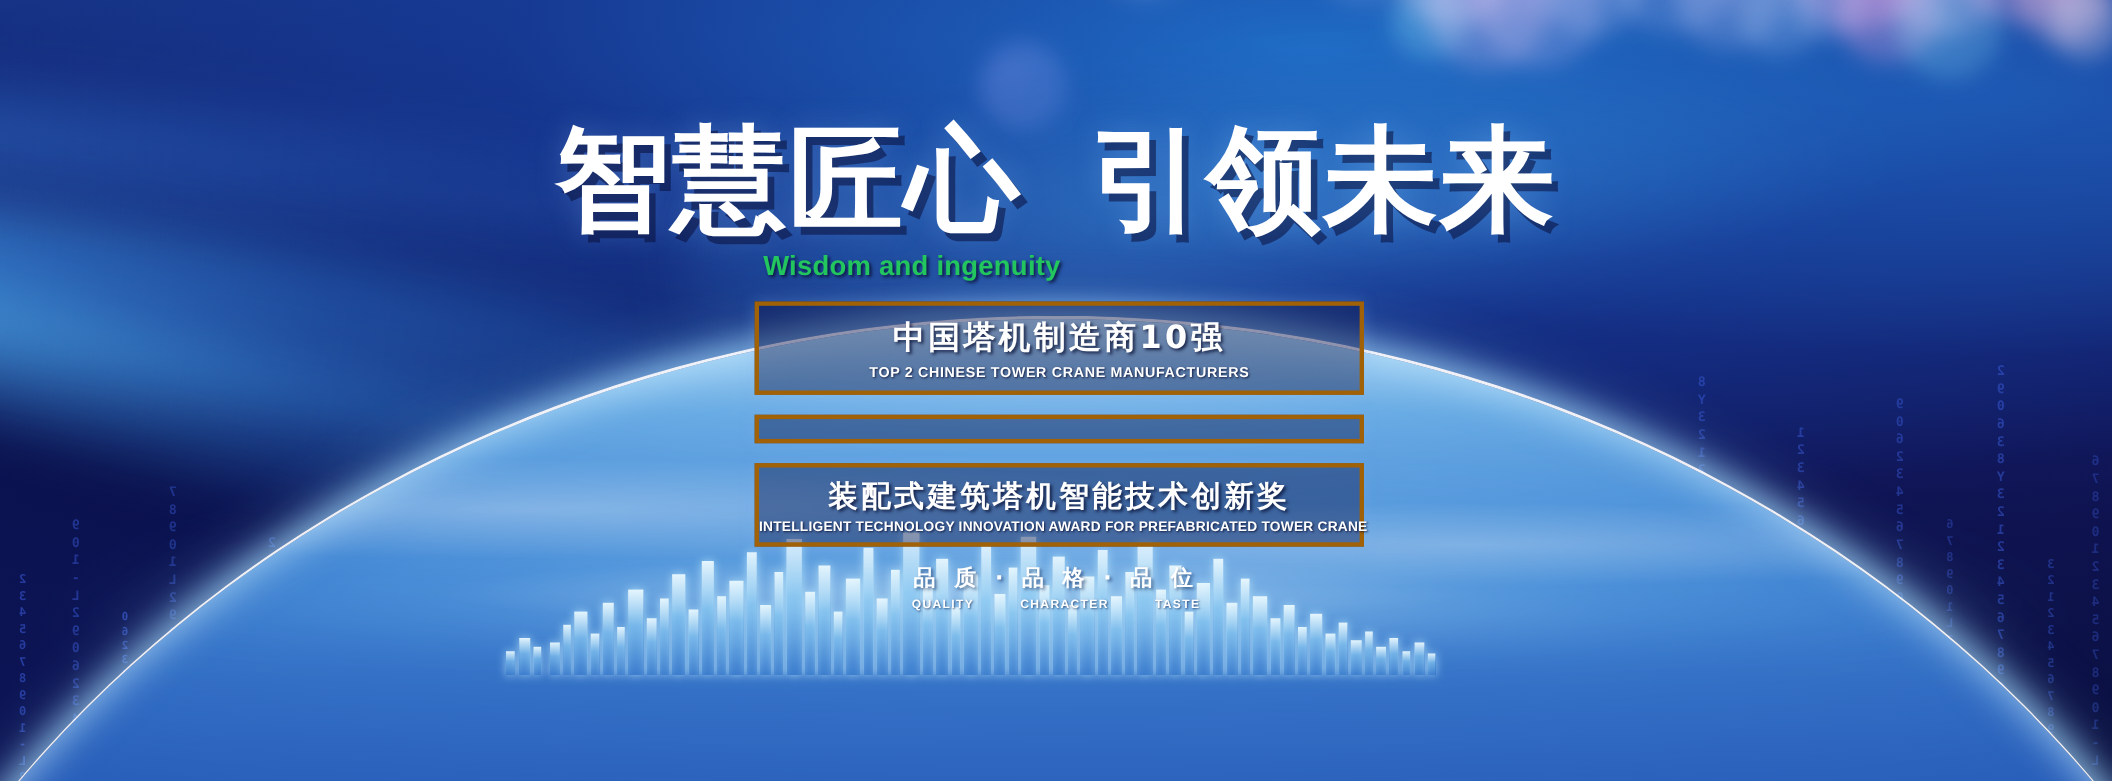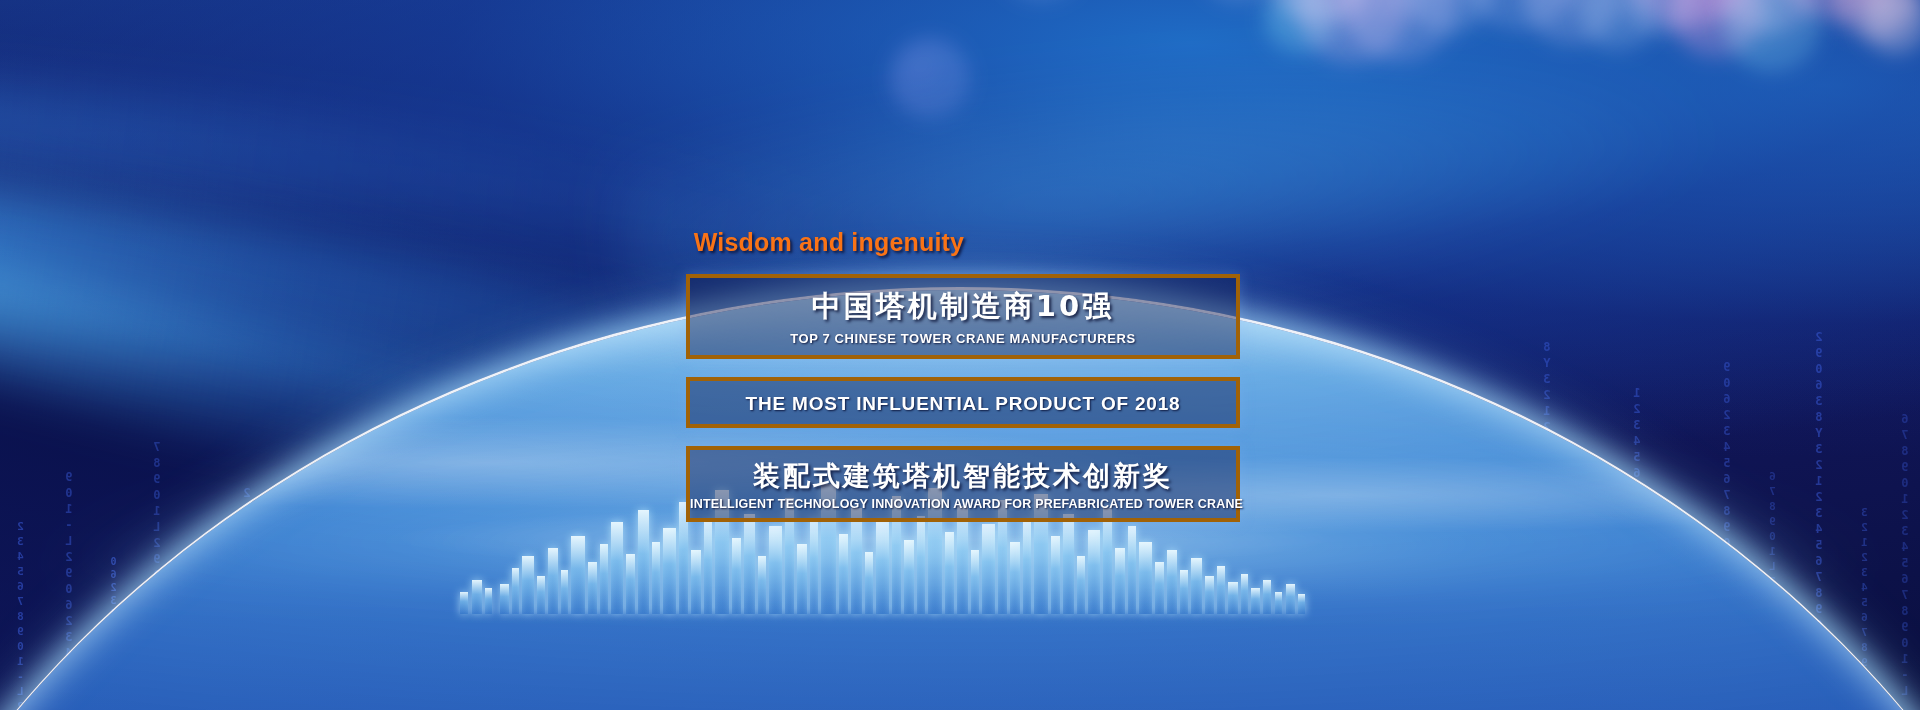--- a/index.html
+++ b/index.html
@@ -135,21 +135,21 @@
   
   .sub-row{
     position:absolute;top:228px;left:0;width:100%;
     display:flex;justify-content:center;align-items:baseline;
     white-space:nowrap;
   }
   .sub-en{
     font-family:"Liberation Sans","DejaVu Sans",sans-serif;
     font-weight:700;
     font-size:25px;
-    color:#f97316;
+    color:#22c55e;
     letter-spacing:.2px;
     text-shadow:2px 2px 3px rgba(8,14,52,.85);
   }
   .sub-left{margin-right:262px;}
 
   
   .awards{position:absolute;top:274px;left:686px;width:554px;}
   .award{
     border:4px solid #a16207;
     background:rgba(9,16,70,.42);
@@ -337,34 +337,44 @@
       <div class="bldg" style="left: 460px; width: 8px; height: 22px;"></div>
       <div class="bldg" style="left: 472px; width: 10px; height: 34px;"></div>
       <div class="bldg" style="left: 485px; width: 7px; height: 26px;"></div>
       <div class="bldg" style="left: 1275px; width: 7px; height: 22px;"></div>
       <div class="bldg" style="left: 1286px; width: 9px; height: 30px;"></div>
       <div class="bldg" style="left: 1298px; width: 7px; height: 20px;"></div>
     </div>
 
   <div class="content">
 
+    <div class="headline">
+      <span>智慧匠心</span><span class="gap"></span><span>引领未来</span>
+    </div>
 
     <div class="sub-row">
       <span class="sub-en sub-left">Wisdom and ingenuity</span>
     </div>
 
     <div class="awards">
       <div class="award a1">
         <div class="award-cn">中国塔机制造商10强</div>
-        <div class="award-en">TOP 7 CHINESE TOWER CRANE MANUFACTURERS</div>
+        <div class="award-en">TOP 2 CHINESE TOWER CRANE MANUFACTURERS</div>
       </div>
       <div class="award a2">
-        <div class="award-en">THE MOST INFLUENTIAL PRODUCT OF 2018</div>
       </div>
       <div class="award a3">
         <div class="award-cn">装配式建筑塔机智能技术创新奖</div>
         <div class="award-en">INTELLIGENT TECHNOLOGY INNOVATION AWARD FOR PREFABRICATED TOWER CRANE</div>
       </div>
     </div>
 
+    <div class="tagline">
+      <div class="tagline-cn">品 质 · 品 格 · 品 位</div>
+      <div class="tagline-en">
+        <span>QUALITY</span>
+        <span>CHARACTER</span>
+        <span>TASTE</span>
+      </div>
+    </div>
 
   </div>
 </div>
 
 </body></html>

